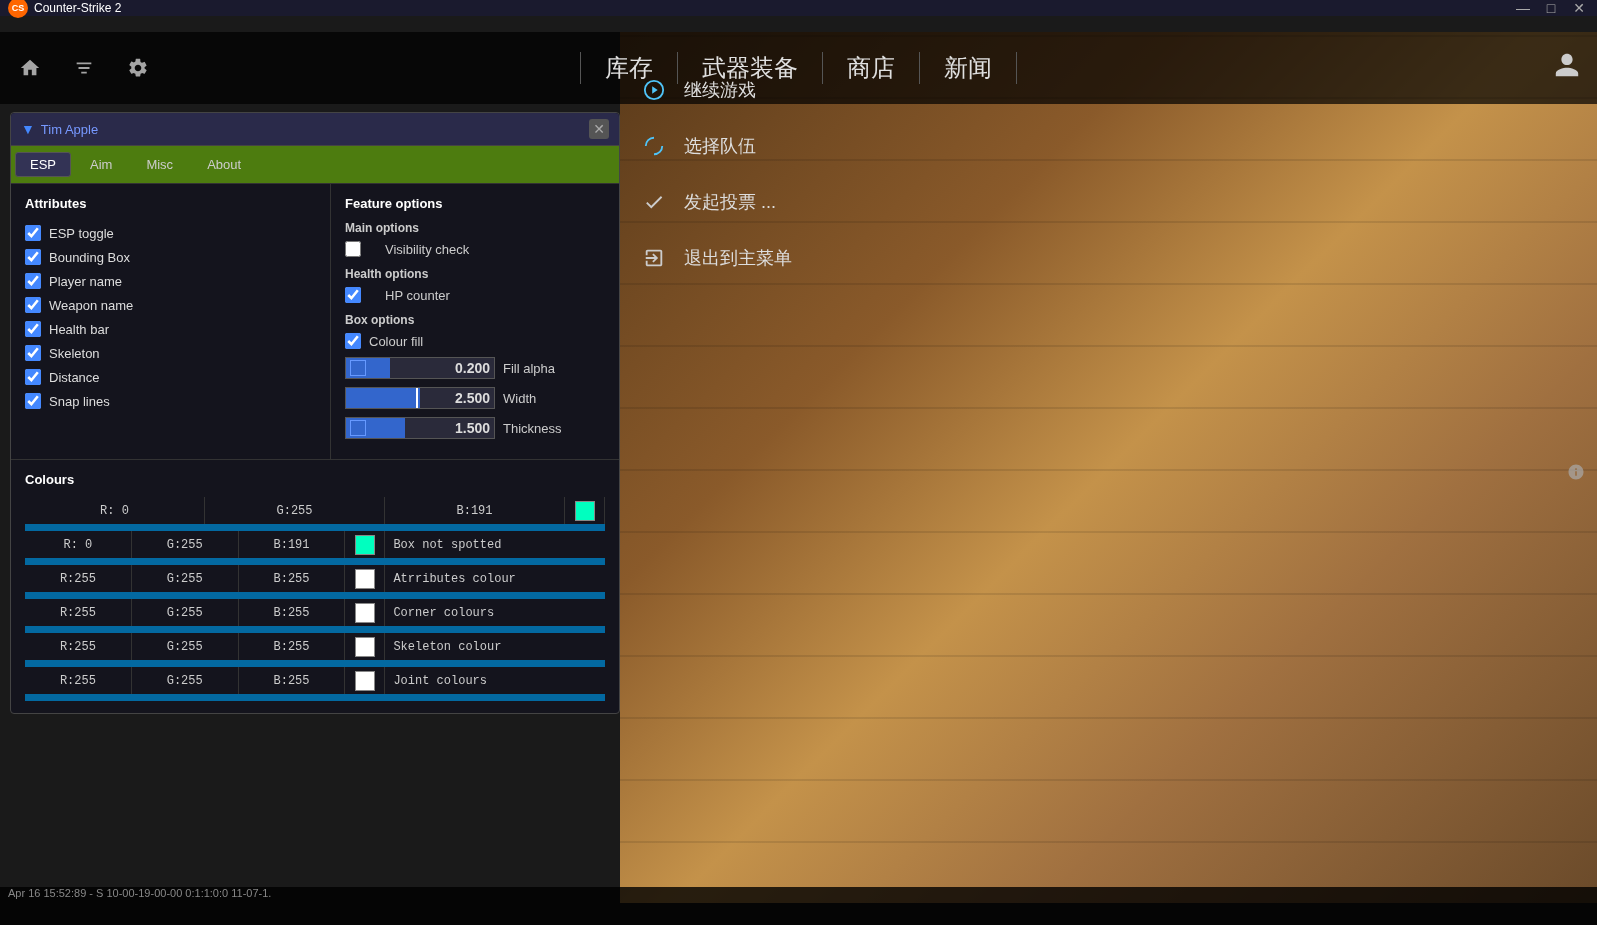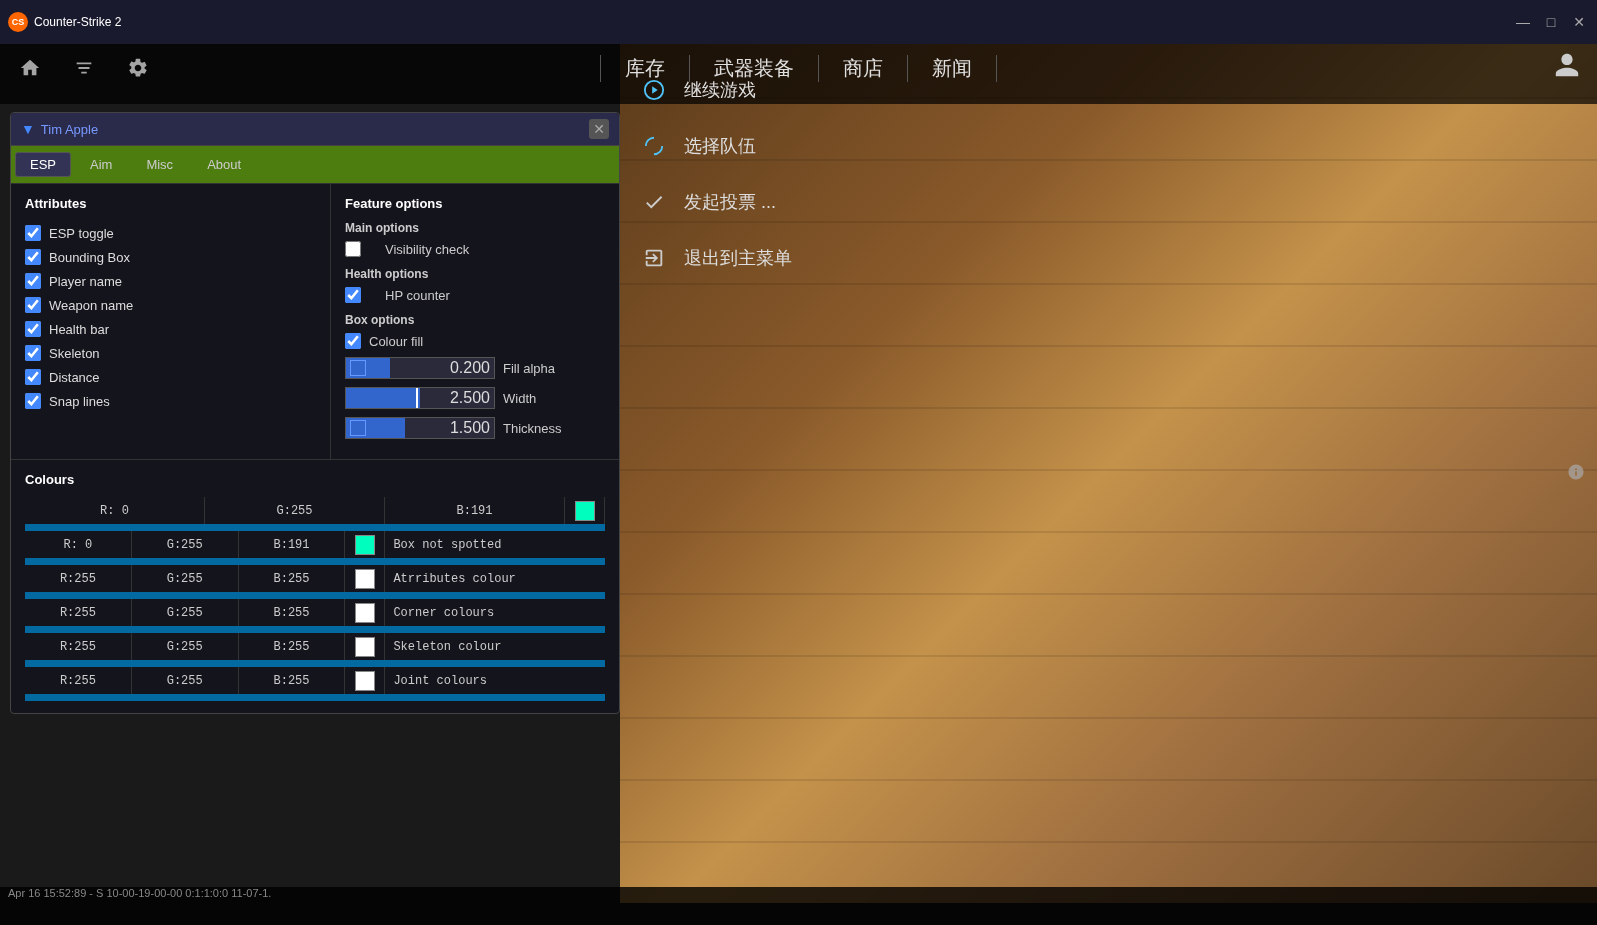--- a/index.html
+++ b/index.html
@@ -10,21 +10,21 @@
       font-family: 'Segoe UI', Arial, sans-serif;
       position: relative;
       background: #1a1a1a;
     }
 
     
     .title-bar {
       position: absolute;
       top: 0; left: 0;
       width: 100%;
-      height: 44px;
+      height: 16px;
       background: #1a1a2e;
       display: flex;
       align-items: center;
       padding: 0 8px;
       z-index: 100;
     }
     .title-bar-icon {
       width: 20px;
       height: 20px;
       margin-right: 6px;
@@ -85,21 +85,21 @@
       cursor: pointer;
       opacity: 0.8;
     }
     .game-nav-links {
       display: flex;
       align-items: center;
       gap: 0;
     }
     .game-nav-link {
       color: #e0e0e0;
-      font-size: 20px;
+      font-size: 24px;
       padding: 0 24px;
       border-right: 1px solid #555;
       cursor: pointer;
     }
     .game-nav-link:first-child { border-left: 1px solid #555; }
     .game-profile-icon {
       position: absolute;
       right: 16px;
       color: #ccc;
       font-size: 24px;
@@ -296,21 +296,22 @@
       position: relative;
     }
     .slider-fill {
       height: 100%;
       background: #3366cc;
     }
     .slider-value {
       position: absolute;
       right: 4px;
       color: #ddd;
-      font-size: 16px;
+      font-size: 14px;
+      font-weight: bold;
     }
     .slider-label {
       color: #ccc;
       font-size: 13px;
       min-width: 60px;
     }
 
     
     .colours-section {
       padding: 12px 14px;

